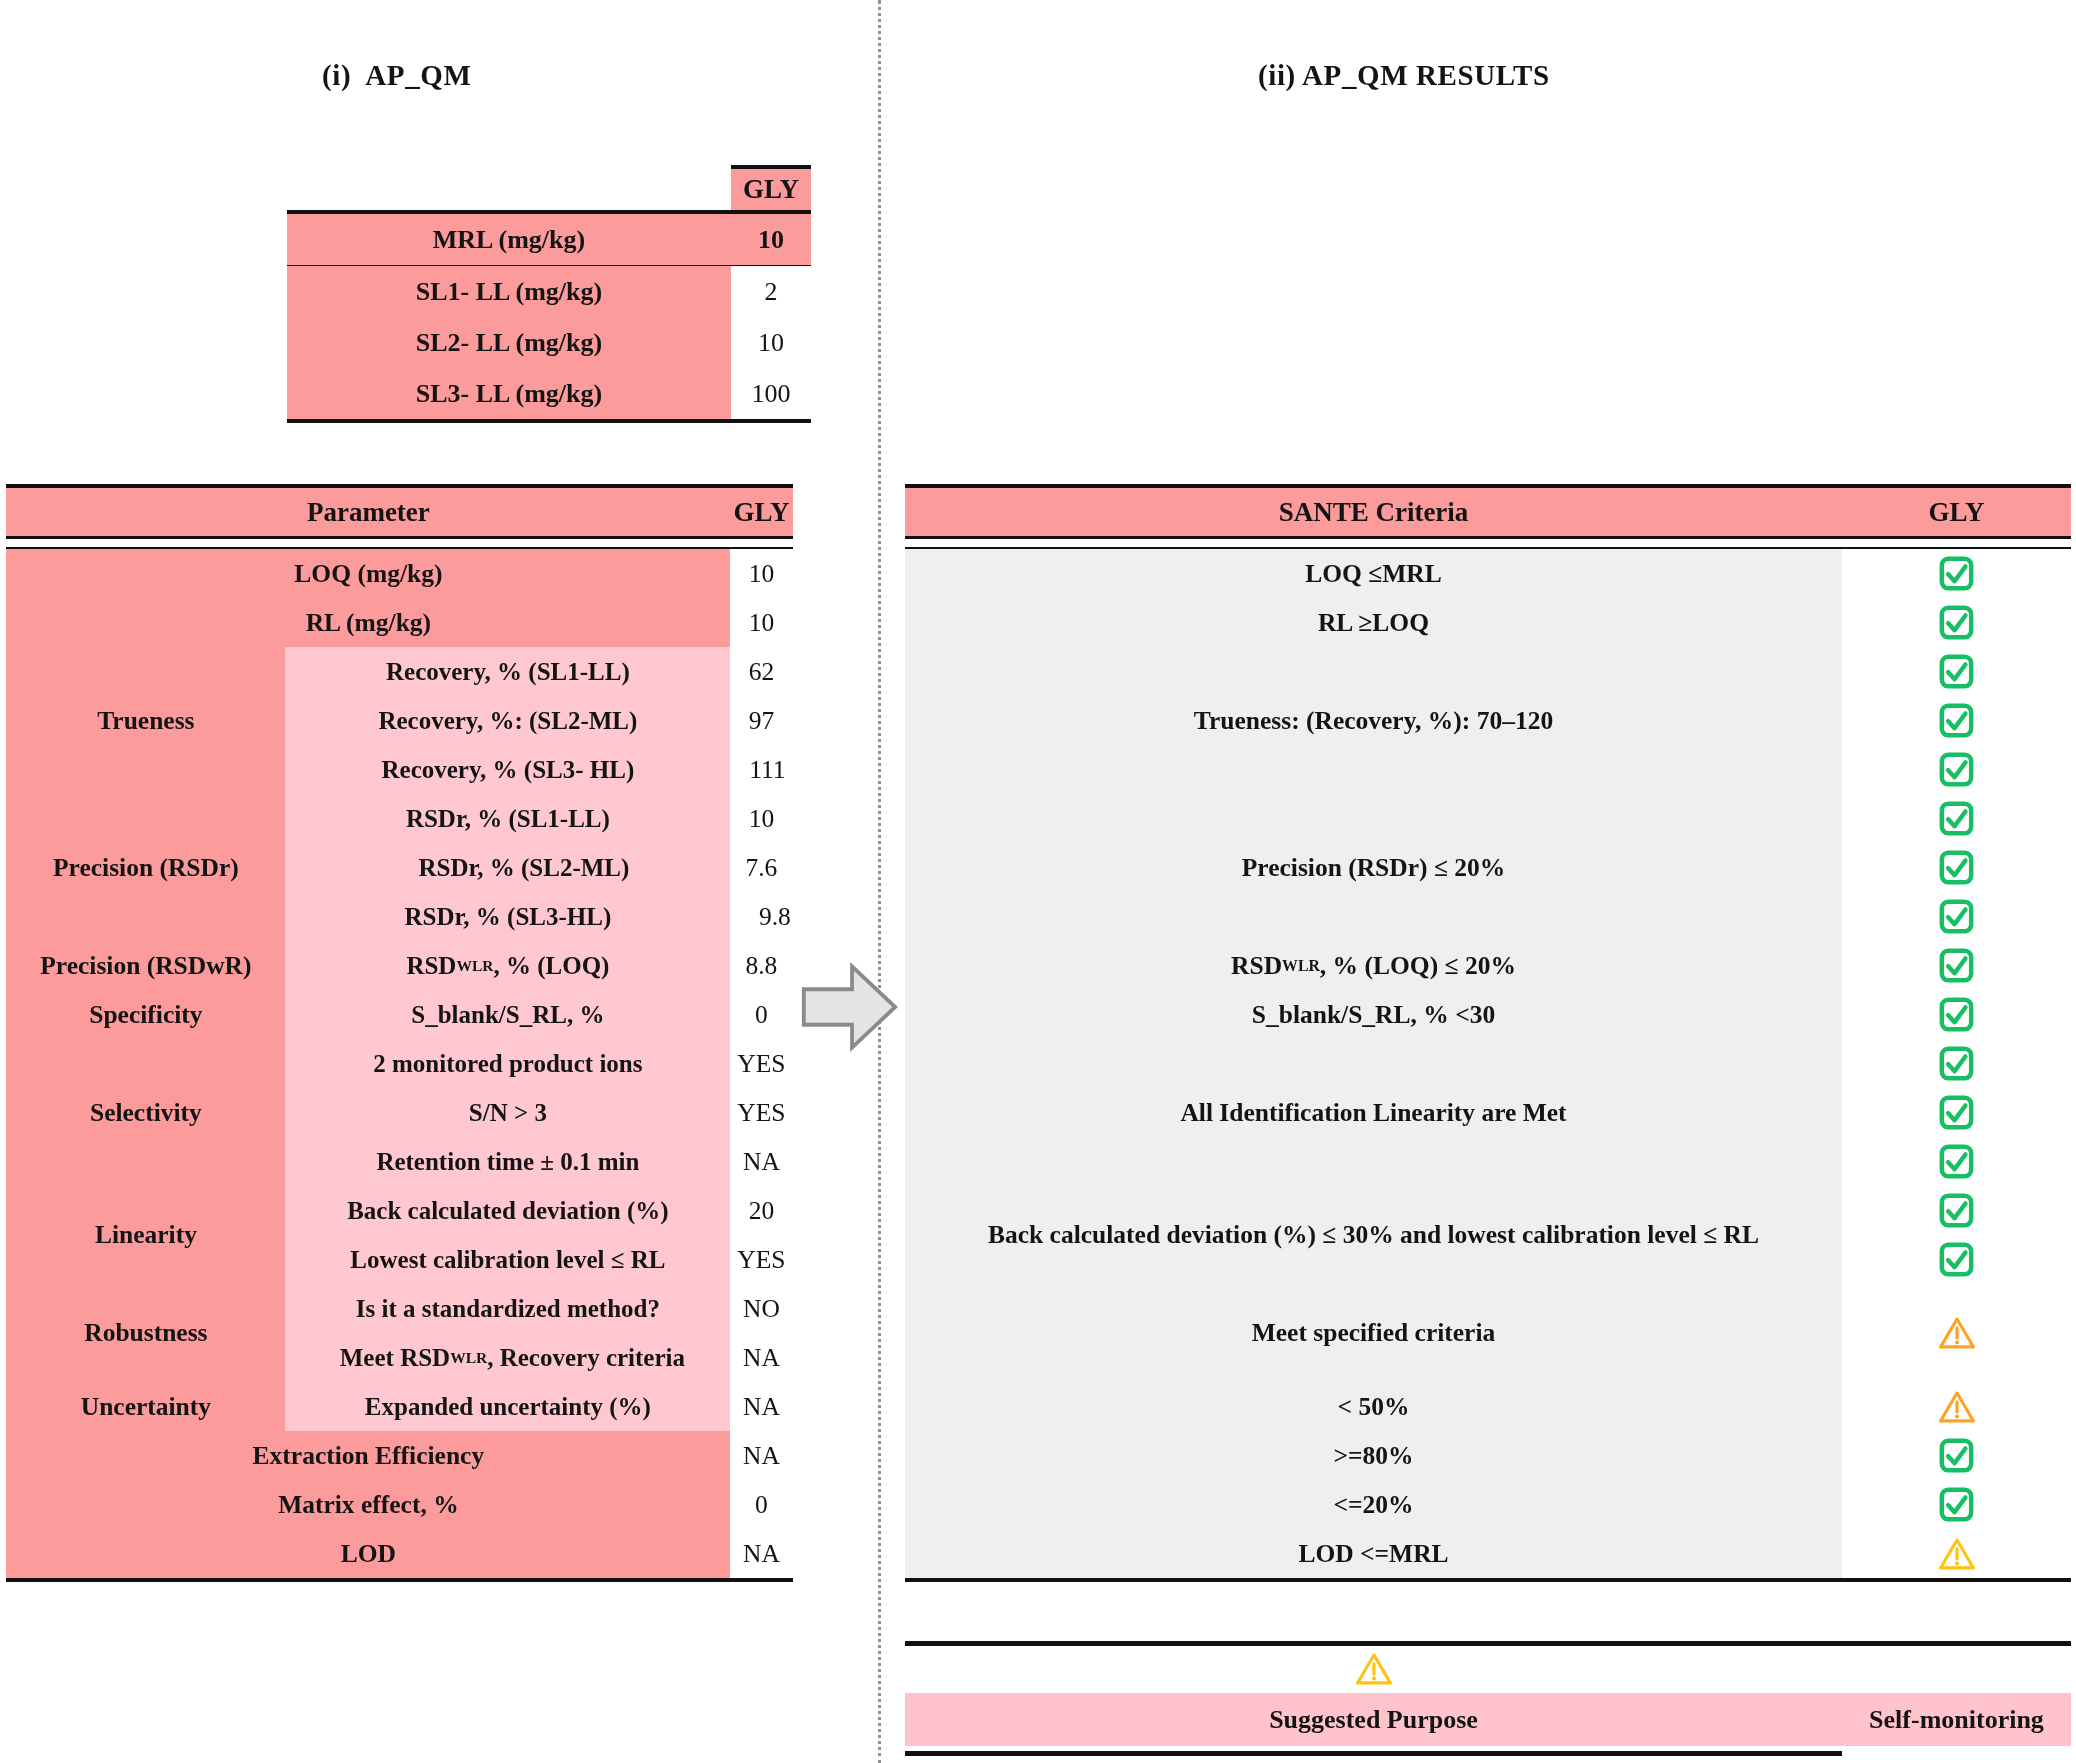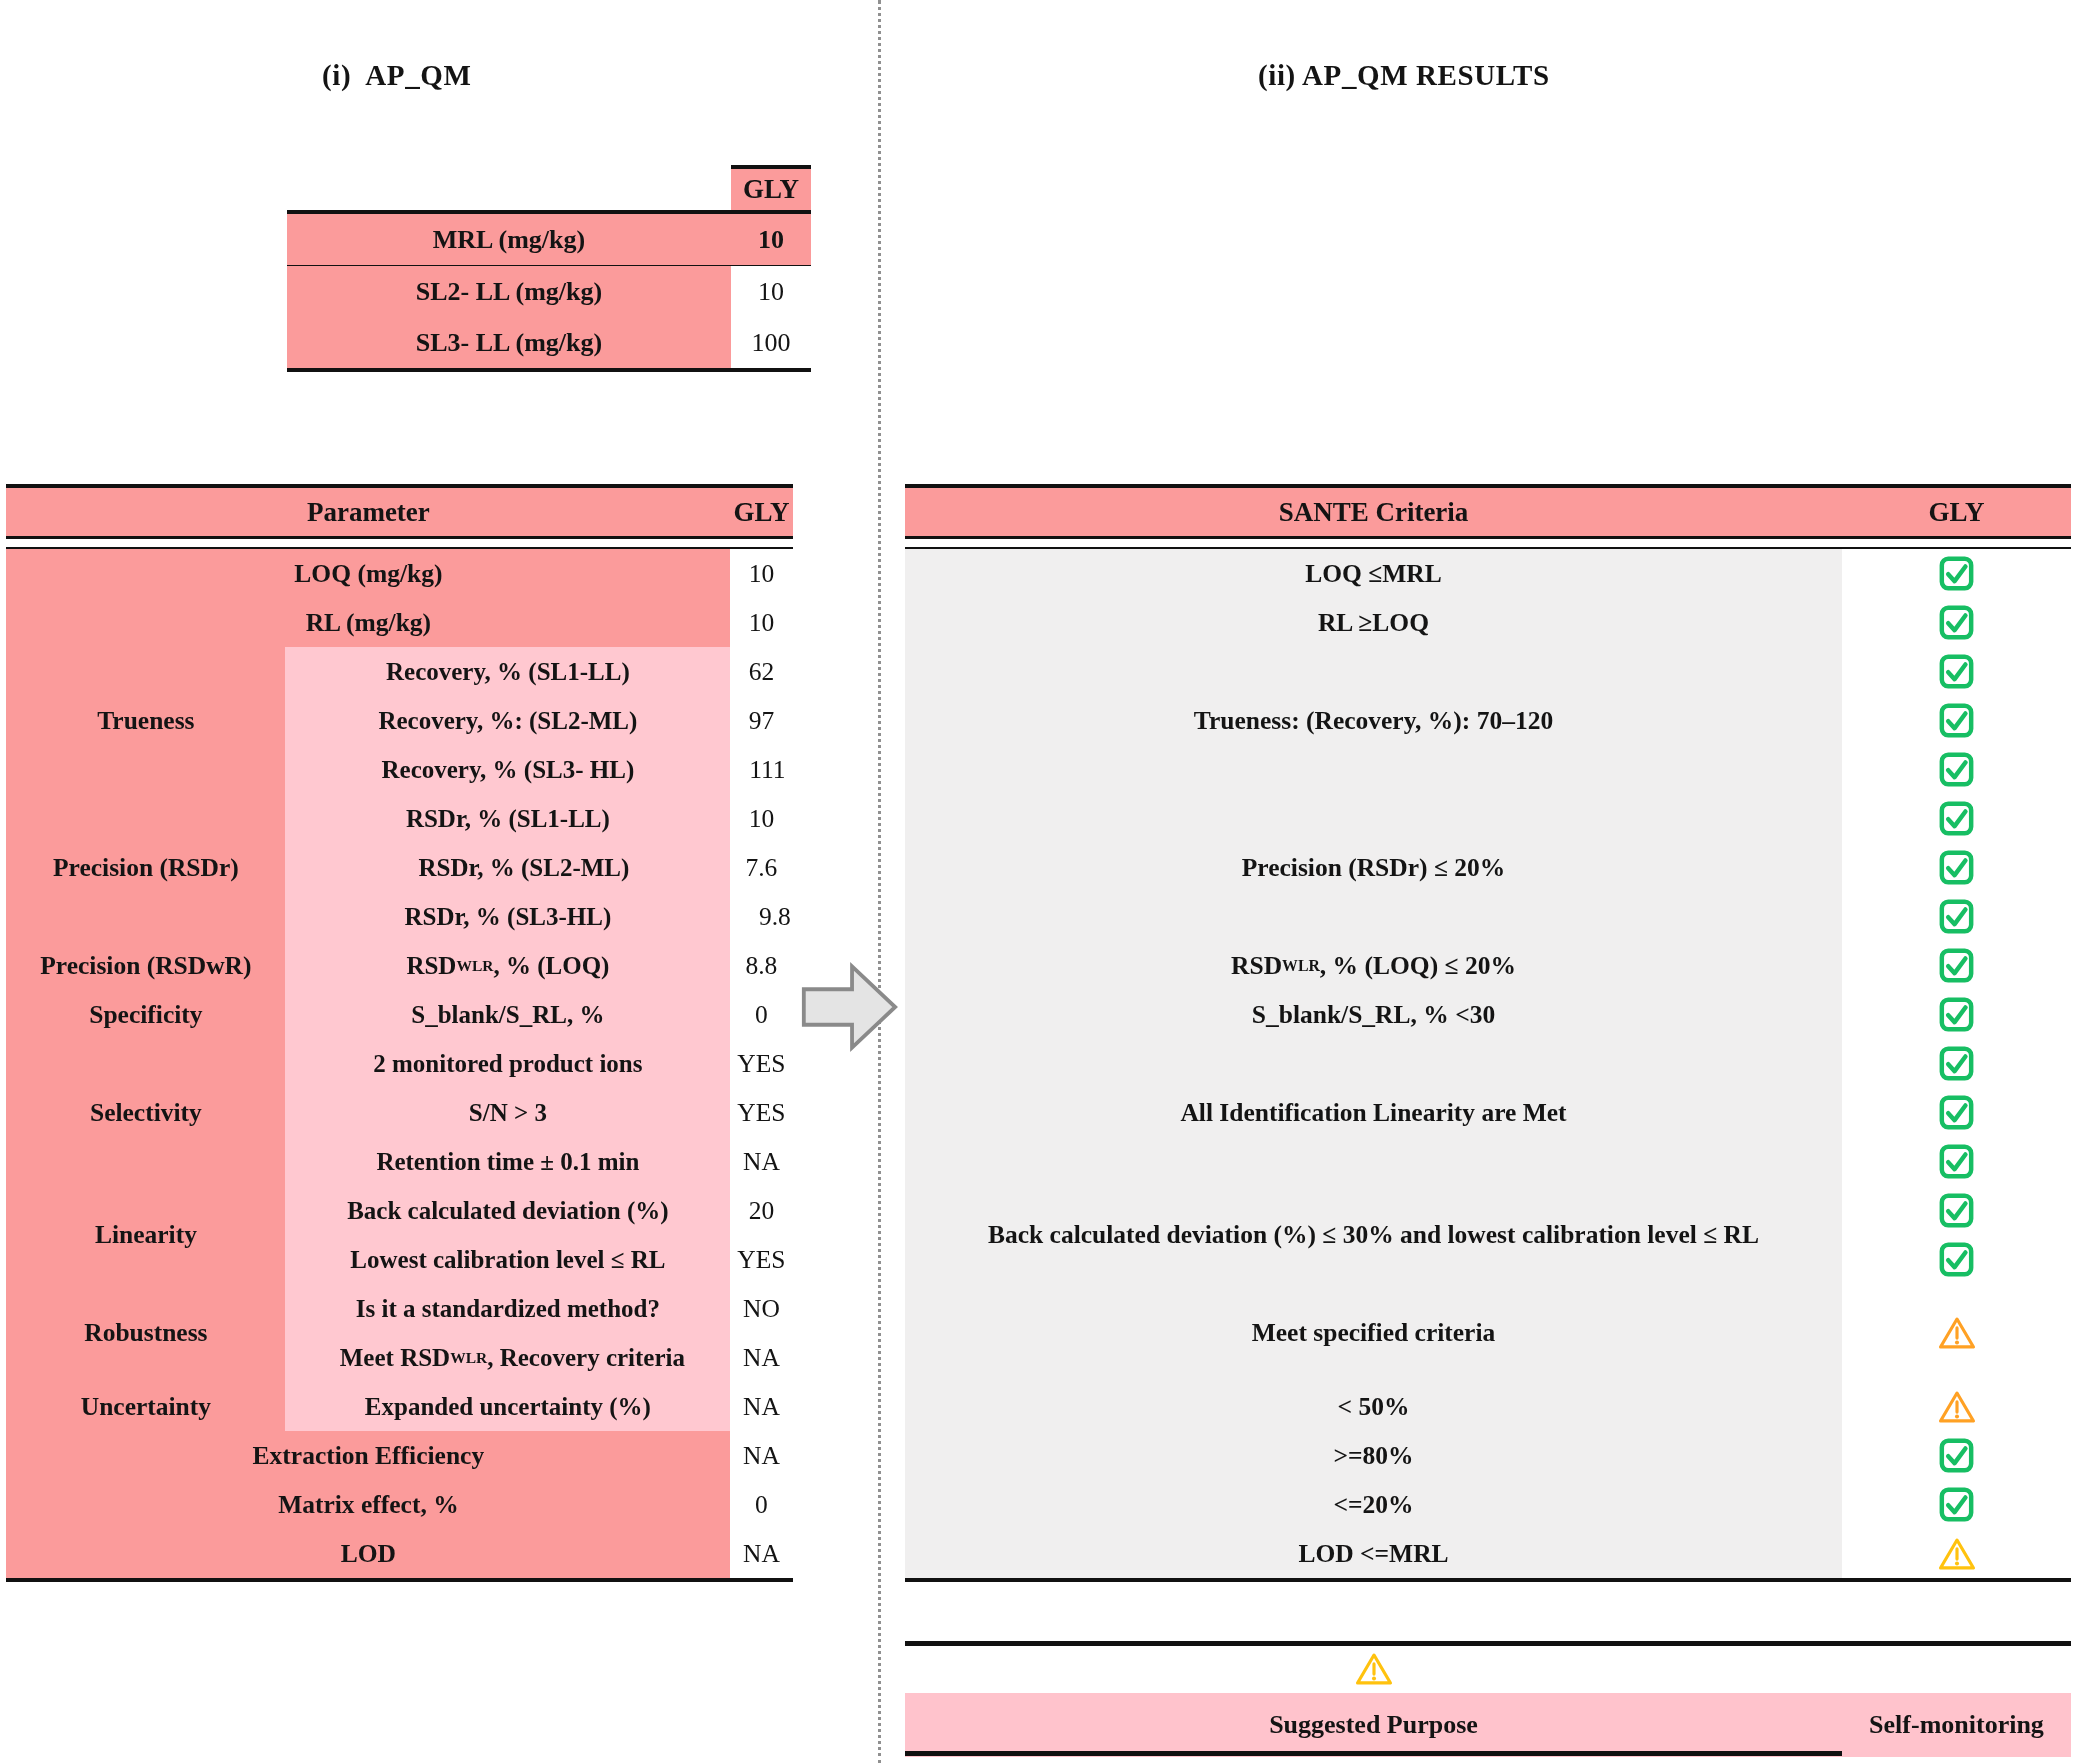--- a/index.html
+++ b/index.html
@@ -49,21 +49,21 @@
   .crit { grid-column:1; background:var(--criteria-gray); font-weight:bold; font-size:25.5px;
           display:flex; align-items:center; justify-content:center; text-align:center; padding:0 7.6px; }
   .icel { grid-column:2; display:flex; align-items:center; justify-content:center; background:#ffffff; }
 
   
   .sumline { position:absolute; left:905px; top:1641px; width:1166px; height:4.5px; background:var(--line); }
   .stable { position:absolute; left:905px; top:1645px; width:1166px; }
   .srow { display:grid; grid-template-columns:937px 229px; }
   .srow > div { display:flex; align-items:center; justify-content:center; font-size:26px; }
   .srow1 { height:48px; }
-  .srow2 { height:64px; }
+  .srow2 { height:53px; }
   .srow1 .slab { font-weight:bold; }
   .srow2 > div { background:var(--summary-pink); font-weight:bold; }
   .sbar { position:absolute; left:905px; top:1751px; width:937px; height:4.5px; background:var(--line); }
 
   
   .arrow { position:absolute; left:800px; top:961px; }
 
   sub { font-size:62%; line-height:0; }
 </style>
 </head>
@@ -75,20 +75,24 @@
 
   <div class="title title-left">(i)  AP_QM</div>
   <div class="title title-right">(ii) AP_QM RESULTS</div>
 
   <div class="mrl">
     <div class="mrl-gly">GLY</div>
     <div class="mrl-body" id="mrl-body">
         <div class="mrl-row mrl-row-first">
           <div class="mrl-lab">MRL (mg/kg)</div>
           <div class="mrl-val-pink">10</div>
+        </div>
+        <div class="mrl-row">
+          <div class="mrl-lab">SL1- LL (mg/kg)</div>
+          <div class="mrl-val">2</div>
         </div>
         <div class="mrl-row">
           <div class="mrl-lab">SL2- LL  (mg/kg)</div>
           <div class="mrl-val">10</div>
         </div>
         <div class="mrl-row">
           <div class="mrl-lab">SL3- LL  (mg/kg)</div>
           <div class="mrl-val">100</div>
         </div>
       </div>

